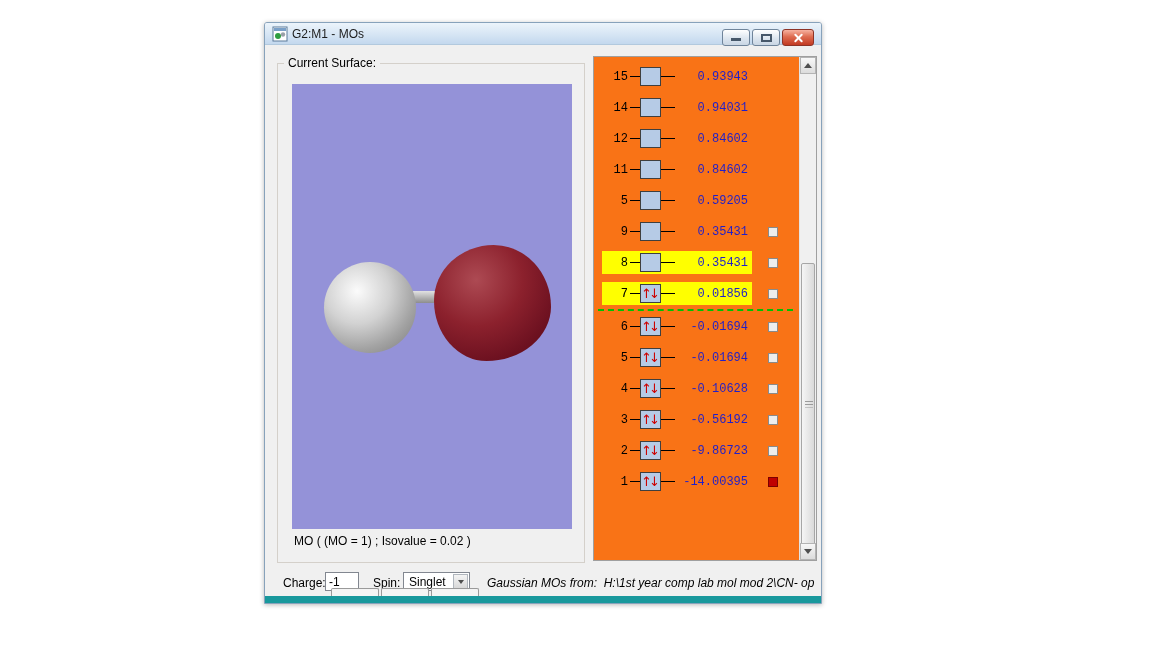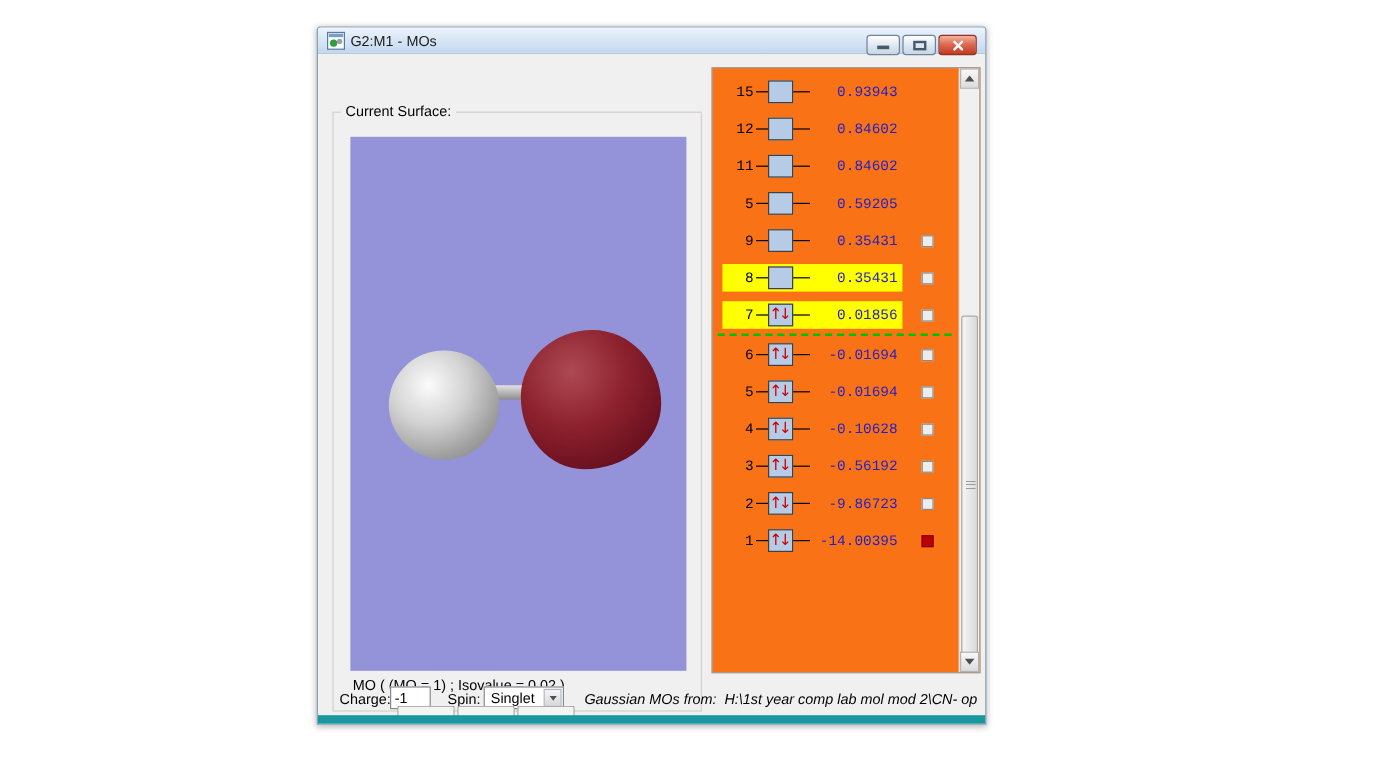--- a/index.html
+++ b/index.html
@@ -24,21 +24,21 @@
   .glyph-max { position:absolute; left:8px; top:4px; width:11px; height:8px; border:2px solid #47586a; }
   .glyph-close { position:absolute; left:50%; top:50%; width:11px; height:11px;
                  transform:translate(-50%,-50%); }
   .glyph-close::before,.glyph-close::after { content:""; position:absolute; left:5px; top:0;
                  width:2px; height:11px; background:#ffffff; border-radius:1px; }
   .glyph-close::before { transform:rotate(45deg); }
   .glyph-close::after  { transform:rotate(-45deg); }
 
   
   .groupbox { position:absolute; left:12px; top:40px; width:308px; height:500px;
-              border:1px solid #d4d0ca;margin-top:30px; }
+              border:1px solid #d4d0ca; }
   .groupbox-label { position:absolute; top:-8px; left:6px; background:#f0f0f0;
                     padding:0 4px; font-size:12px; color:#000; }
   .viewport { position:absolute; left:14px; top:20px; width:280px; height:445px;
               background:#9492d8; overflow:hidden; }
   .bond { position:absolute; left:105px; top:207px; width:75px; height:12px; border-radius:6px;
           background:linear-gradient(#e2e2e2,#8d8d8d); }
   .atom-gray { position:absolute; left:32px; top:178px; width:92px; height:91px; border-radius:50%;
           background:radial-gradient(circle at 36% 32%, #fbfbfb, #d2d2d2 38%, #a2a2a2 68%, #777777 100%); }
   .atom-red { position:absolute; left:142px; top:161px; width:117px; height:116px;
           border-radius:51% 49% 55% 45% / 48% 53% 47% 52%;
@@ -154,20 +154,30 @@
       <span class="lvl-num">15</span>
       <span class="line line-l"></span>
       <span class="mo-box"></span>
       <span class="line line-r"></span>
       <span class="mo-energy">0.93943</span>
     </div>
     <span class="mo-checkbox hidden"></span>
   </div>
         <div class="mo-row">
     <div class="row-main">
+      <span class="lvl-num">14</span>
+      <span class="line line-l"></span>
+      <span class="mo-box"></span>
+      <span class="line line-r"></span>
+      <span class="mo-energy">0.94031</span>
+    </div>
+    <span class="mo-checkbox hidden"></span>
+  </div>
+        <div class="mo-row">
+    <div class="row-main">
       <span class="lvl-num">12</span>
       <span class="line line-l"></span>
       <span class="mo-box"></span>
       <span class="line line-r"></span>
       <span class="mo-energy">0.84602</span>
     </div>
     <span class="mo-checkbox hidden"></span>
   </div>
         <div class="mo-row">
     <div class="row-main">

